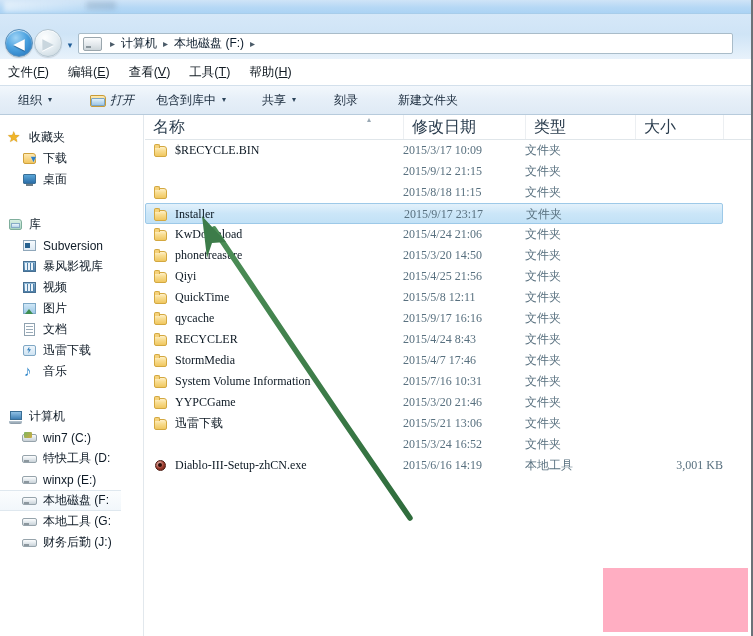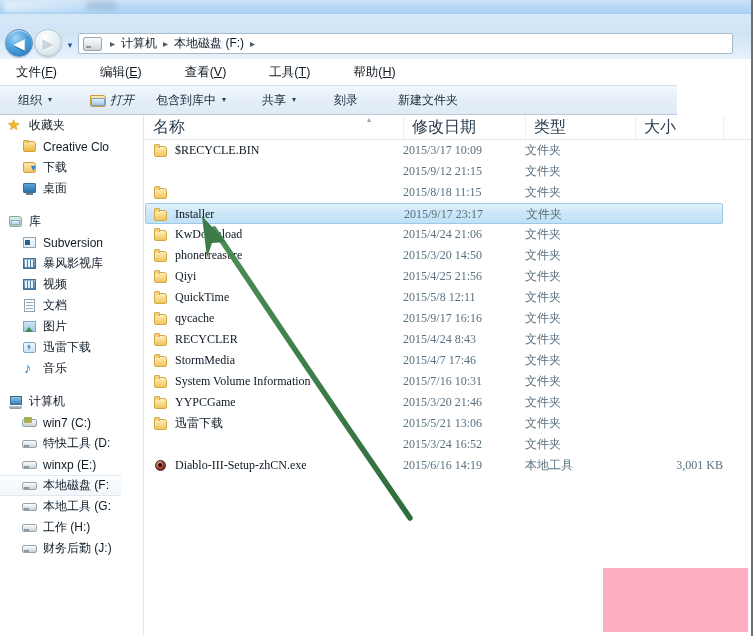--- a/index.html
+++ b/index.html
@@ -142,36 +142,34 @@
 
   
   .menubar {
     position: absolute;
     left: 0; top: 59px;
     width: 753px; height: 26px;
     background: #ffffff;
     box-sizing: border-box;
     display: flex;
     align-items: center;
-    padding-left: 8px;
-    gap: 24px;
   }
   .menuitem {
     font-size: 12.5px;
     color: #111a22;
     padding: 2px 11px 2px 8px;
     white-space: nowrap;
   }
   .menuitem u { text-decoration: underline; }
 
   
   .toolbar {
     position: absolute;
     left: 0; top: 85px;
-    width: 677px; height: 30px;
+    width: 753px; height: 30px;
     background: linear-gradient(to bottom, #f2f7fc 0%, #e6eff8 48%, #dfeaf5 100%);
     border-top: 1px solid #d3e0ec;
     border-bottom: 1px solid #b7cbdc;
     box-sizing: border-box;
     display: flex;
     align-items: center;
     padding-left: 10px;
   }
   .tbitem {
     display: flex;
@@ -220,21 +218,21 @@
 
   
   .navpane {
     position: absolute;
     left: 0; top: 0;
     width: 121px; height: 521px;
     background: #ffffff;
     overflow: hidden;
     box-sizing: border-box;
   }
-  .nav-group { margin-top: 0; }
+  .nav-group { margin-top: 12px; }
   .nav-row {
     display: flex;
     align-items: center;
     height: 21px;
     padding-left: 8px;
     white-space: nowrap;
     box-sizing: border-box;
   }
   .nav-row.child { padding-left: 22px; }
   .nav-row.selected {
@@ -724,24 +722,20 @@
   <div class="body-area">
 
     <div class="navpane">
 
       <div class="nav-group">
         <div class="nav-row header">
           <span class="icn star"></span>
           <span class="nav-label">收藏夹</span>
         </div>
         <div class="nav-row child">
-          <span class="icn folder"></span>
-          <span class="nav-label">Creative Clo</span>
-        </div>
-        <div class="nav-row child">
           <span class="icn dlfolder"></span>
           <span class="nav-label">下载</span>
         </div>
         <div class="nav-row child">
           <span class="icn desktop"></span>
           <span class="nav-label">桌面</span>
         </div>
       </div>
 
       <div class="nav-spacer"></div>
@@ -757,26 +751,26 @@
         </div>
         <div class="nav-row child">
           <span class="icn film"></span>
           <span class="nav-label">暴风影视库</span>
         </div>
         <div class="nav-row child">
           <span class="icn film"></span>
           <span class="nav-label">视频</span>
         </div>
         <div class="nav-row child">
+          <span class="icn picture"></span>
+          <span class="nav-label">图片</span>
+        </div>
+        <div class="nav-row child">
           <span class="icn doc"></span>
           <span class="nav-label">文档</span>
-        </div>
-        <div class="nav-row child">
-          <span class="icn picture"></span>
-          <span class="nav-label">图片</span>
         </div>
         <div class="nav-row child">
           <span class="icn thunder"></span>
           <span class="nav-label">迅雷下载</span>
         </div>
         <div class="nav-row child">
           <span class="icn music"></span>
           <span class="nav-label">音乐</span>
         </div>
       </div>
@@ -800,24 +794,20 @@
           <span class="icn drive"></span>
           <span class="nav-label">winxp (E:)</span>
         </div>
         <div class="nav-row child selected">
           <span class="icn drive"></span>
           <span class="nav-label">本地磁盘 (F:</span>
         </div>
         <div class="nav-row child">
           <span class="icn drive"></span>
           <span class="nav-label">本地工具 (G:</span>
-        </div>
-        <div class="nav-row child">
-          <span class="icn drive"></span>
-          <span class="nav-label">工作 (H:)</span>
         </div>
         <div class="nav-row child">
           <span class="icn drive"></span>
           <span class="nav-label">财务后勤 (J:)</span>
         </div>
       </div>
     </div>
 
     <div class="nav-scrollbar">
       <div class="nav-sb-up">▲</div>

